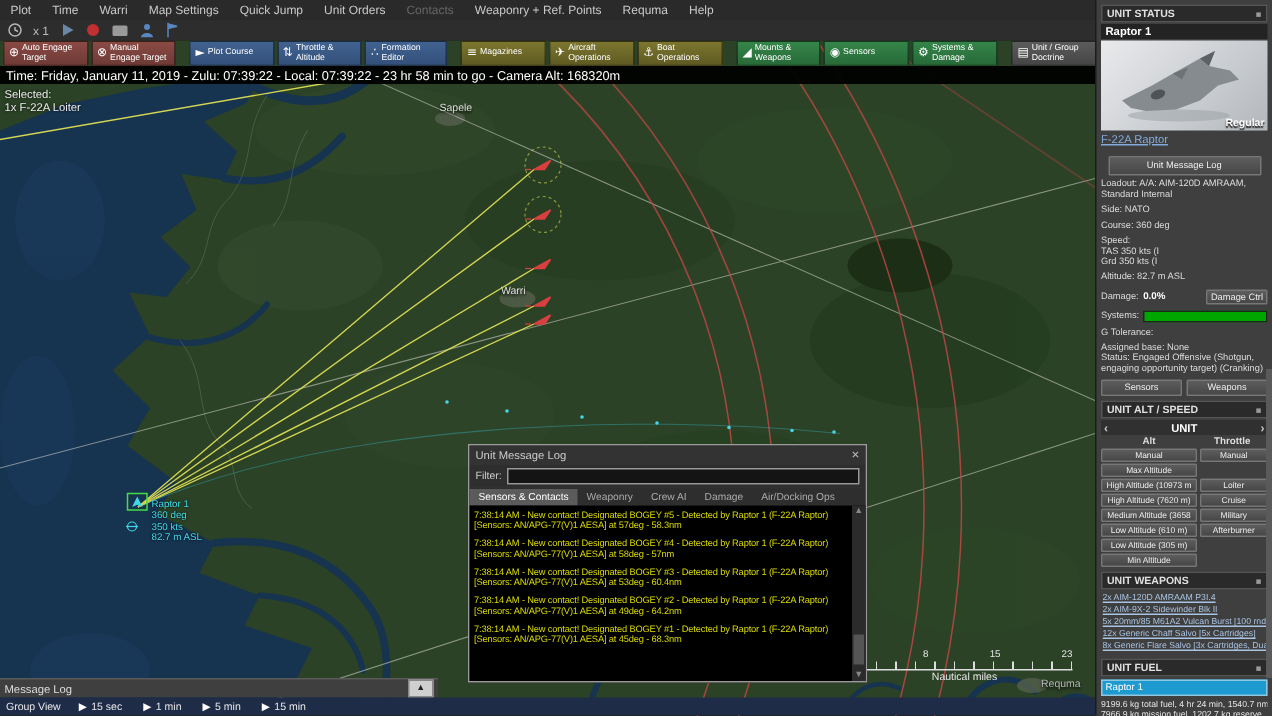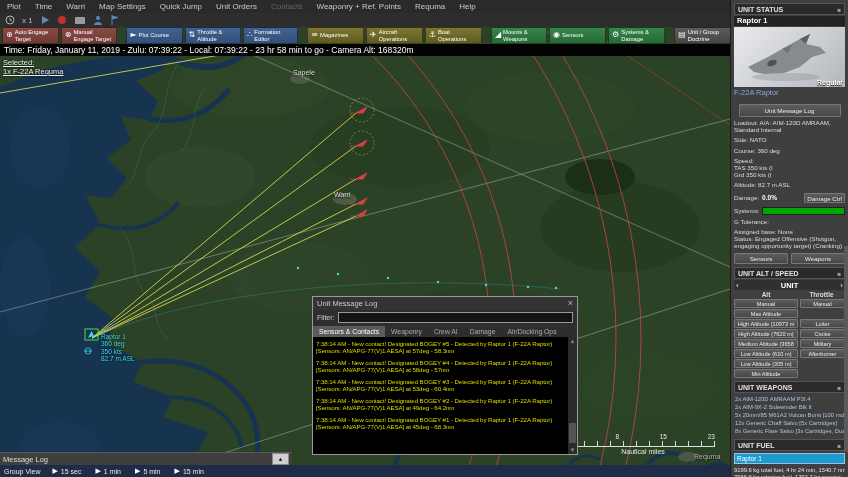--- a/index.html
+++ b/index.html
@@ -26,21 +26,21 @@
   .tb-red{background:linear-gradient(#8a4a44,#6e3a36);}
   .tb-blue{background:linear-gradient(#416290,#32507a);}
   .tb-olive{background:linear-gradient(#7c762f,#5f5a22);}
   .tb-green{background:linear-gradient(#35854a,#276a38);}
   .tb-gray{background:linear-gradient(#5c5c5c,#454545);}
   
   .map{position:absolute;left:0;top:27px;width:730px;height:450px;background:#2b4226;overflow:hidden;padding-left:38px;}
   .map svg.terrain{position:absolute;left:0;top:0;}
   .timebar{position:absolute;left:0;top:17px;width:730px;height:12px;background:rgba(0,0,0,.94);
            color:#fff;font-size:8.5px;line-height:12px;padding-left:4px;z-index:5;box-sizing:border-box;white-space:nowrap;}
-  .sel{position:absolute;left:3px;top:31px;font-size:7.5px;color:#eee;z-index:4;text-shadow:0 0 2px #000;line-height:9px;text-decoration:underline;}
+  .sel{position:absolute;left:3px;top:31px;font-size:7.5px;color:#eee;z-index:4;text-shadow:0 0 2px #000;line-height:9px;}
   .maplabel{position:absolute;font-size:7px;color:#ddd;text-shadow:0 1px 2px #000;z-index:3;white-space:nowrap;}
   #lbl-sapele{left:293px;top:42px;} #lbl-warri{left:334px;top:164px;} #lbl-requma{left:694px;top:426px;color:#b5b5b5;}
   .playerinfo{position:absolute;left:101px;top:306px;font-size:6.5px;color:#41d7e8;line-height:7.4px;
               z-index:3;text-shadow:0 0 2px #000;}
   .scale{position:absolute;left:571px;top:406px;width:144px;z-index:3;color:#e8e8e8;}
   .scale-nums{display:flex;justify-content:space-between;font-size:6.5px;padding-bottom:1px;}
   .scale-bar{height:5px;border-bottom:1px solid #ddd;
              background:repeating-linear-gradient(90deg,#ddd 0,#ddd 1px,transparent 1px,transparent 13px);}
   .scale-label{text-align:center;font-size:7px;margin-top:1px;}
   
@@ -79,21 +79,21 @@
          box-sizing:border-box;padding:3px 3px 0;color:#ddd;z-index:40;}
   .sec-h{height:10px;background:#2a2a2a;border:1px solid #555;display:flex;align-items:center;justify-content:space-between;
          padding:0 3px;font-size:7px;font-weight:bold;color:#e0e0e0;margin-bottom:1px;}
   .sec-h.mt{margin-top:3px;}
   .pin{color:#999;font-size:6px;font-family:"DejaVu Sans",sans-serif;}
   .unit-name{height:10px;background:#232323;font-weight:bold;font-size:7.5px;color:#fff;padding:0 3px;
              line-height:10px;margin-bottom:1px;}
   .unit-img{position:relative;height:60px;background:linear-gradient(135deg,#e9eaec 0%,#c9ccd0 60%,#b3b7bb 100%);
             margin-bottom:1px;overflow:hidden;}
   .prof{position:absolute;right:2px;bottom:1px;font-size:7px;font-weight:bold;color:#fff;text-shadow:0 1px 1px #000;}
-  .type-link{display:block;color:#82abdc;font-size:7.5px;margin:1px 0 2px;}
+  .type-link{display:block;color:#82abdc;text-decoration:underline;font-size:7.5px;margin:1px 0 2px;}
   .btnrow{text-align:center;margin-bottom:2px;}
   .pbtn{background:linear-gradient(#5d5d5d,#474747);border:1px solid #777;color:#eee;font-size:6.2px;
         padding:1px 2px;font-family:inherit;border-radius:1px;}
   .pbtn.wide{width:102px;height:13px;}
   .info{font-size:6.2px;line-height:7.2px;color:#dcdcdc;}
   .info .sp{margin-top:3px;}
   .dmgrow{display:flex;align-items:center;gap:3px;margin-top:4px;}
   .dmgrow b{font-size:6.5px;color:#fff;flex:1;}
   .dmgrow .pbtn{height:10px;}
   .sysrow{display:flex;align-items:center;gap:3px;margin-top:4px;}
@@ -320,21 +320,21 @@
         <path d="M91.5,304 L95,311 L91.5,309.5 L88,311 Z" fill="#40d8ea"></path>
         <circle cx="88" cy="324" r="3" fill="none" stroke="#40d8ea" stroke-width="0.8"></circle>
         <path d="M84,324 L92,324" stroke="#40d8ea" stroke-width="0.8"></path>
       </g>
     </svg>
 
     <div class="timebar">Time: Friday, January 11, 2019 - Zulu: 07:39:22 - Local: 07:39:22 - 23 hr 58 min to go -  Camera Alt: 168320m</div>
 
     <div class="sel">
       <span>Selected:</span>
-      <span class="unit" style="display:block">1x F-22A Requma</span>
+      <span class="unit" style="display:block">1x F-22A Loiter</span>
     </div>
 
     <span class="maplabel" id="lbl-sapele">Sapele</span>
     <span class="maplabel" id="lbl-warri">Warri</span>
     <span class="maplabel" id="lbl-requma">Requma</span>
 
     <div class="playerinfo">
       <div>Raptor 1</div>
       <div>360 deg</div>
       <div>350 kts</div>

